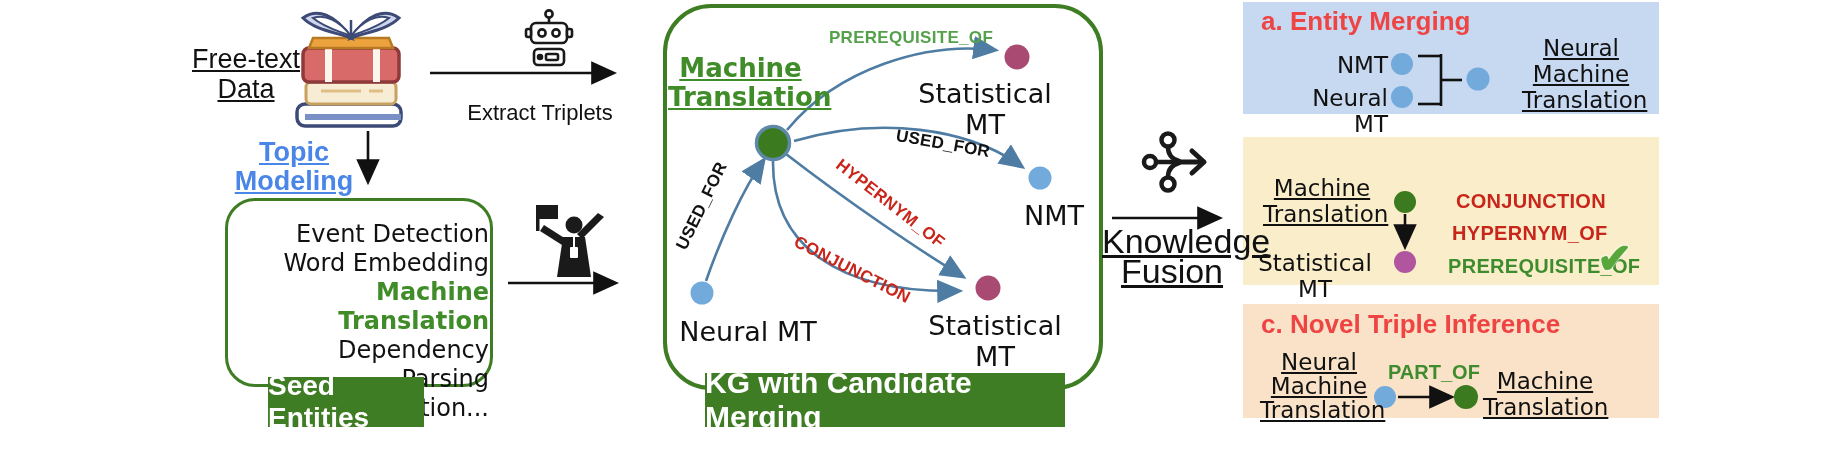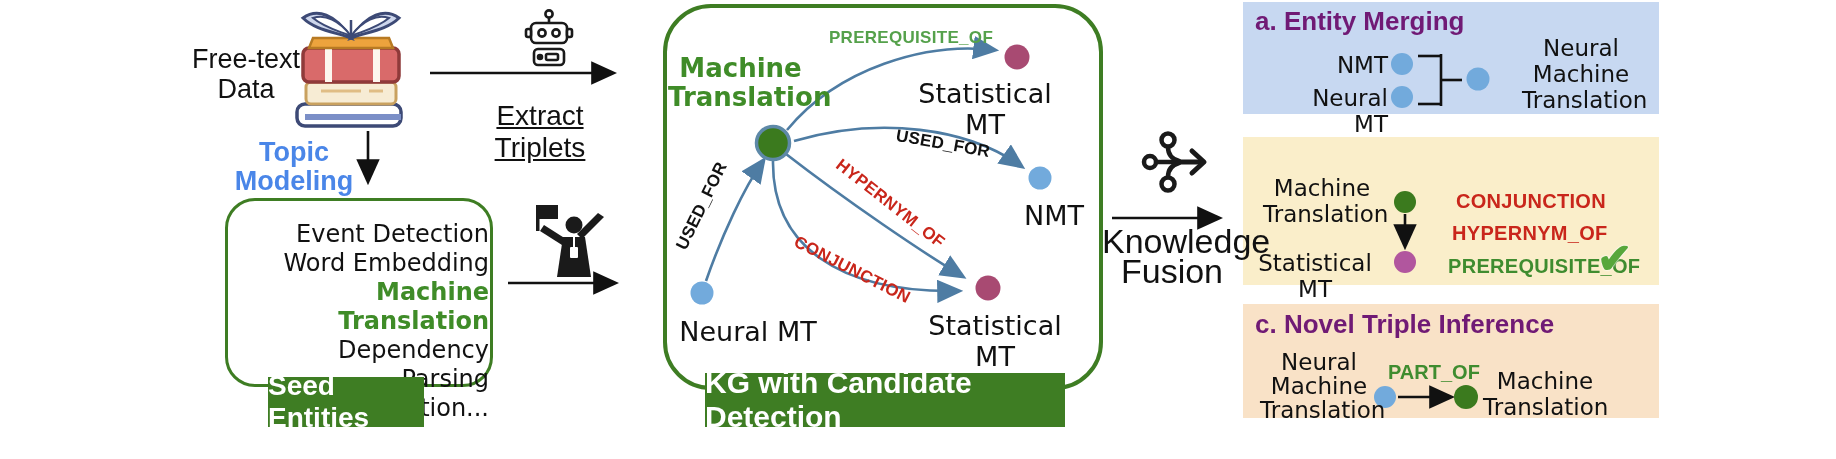--- a/index.html
+++ b/index.html
@@ -1,26 +1,26 @@
 <!DOCTYPE html>
 <html><head>
 <meta charset="utf-8">
 <style>
   html,body{margin:0;padding:0;background:#fff;}
   #stage{position:relative;width:1836px;height:459px;background:#ffffff;overflow:hidden;
          font-family:"Liberation Sans",sans-serif;color:#111;}
   .abs{position:absolute;}
   .hand{font-family:"DejaVu Sans",sans-serif;}
-  .pre{white-space:pre-line;}
+  .pre{white-space:pre-line;text-decoration:underline;}
   .ctr{text-align:center;}
   svg.layer{position:absolute;left:0;top:0;width:1836px;height:459px;z-index:2;}
   .txt{z-index:3;}
   
   .free-text{left:184px;top:44px;width:124px;font-size:27px;line-height:30px;}
-  .extract-lbl{left:449px;top:100px;width:182px;font-size:28px;text-decoration:underline;}
+  .extract-lbl{left:449px;top:100px;width:182px;font-size:22px;}
   .topic-lbl{left:233px;top:138px;width:122px;font-size:27px;line-height:29px;font-weight:bold;color:#4a86e8;text-align:center;}
   .seed-box{left:225px;top:198px;width:268px;height:189px;border:3.5px solid #3e7d23;border-radius:30px;background:#fff;z-index:1;box-sizing:border-box;}
   .seed-items{left:243px;top:220px;width:246px;font-size:24px;line-height:29px;text-align:right;}
   .seed-items .hl{color:#3f8c28;font-weight:bold;}
   .badge{background:#3e7d23;color:#fff;font-weight:bold;display:flex;align-items:center;justify-content:center;z-index:3;}
   .seed-badge{left:268px;top:377px;width:156px;height:50px;font-size:28px;}
   .guide-lbl{left:487px;top:291px;width:160px;font-size:26px;line-height:29px;}
   
   .kg-box{left:663px;top:4px;width:440px;height:386px;border:4px solid #3e7d23;border-radius:48px;background:#fff;z-index:1;box-sizing:border-box;}
   .kg-title{left:668px;top:54px;width:145px;font-size:26px;line-height:29px;font-weight:bold;color:#3f8c28;}
@@ -35,21 +35,21 @@
   .rel-usedfor-top{left:888px;top:134px;width:110px;color:#111;transform:rotate(10deg);}
   .rel-usedfor-left{left:652px;top:196px;width:100px;color:#111;transform:rotate(-64deg);}
   .rel-hypernym{left:824px;top:193px;width:130px;color:#c9261b;transform:rotate(38deg);}
   .rel-conj{left:787px;top:260px;width:130px;color:#c9261b;transform:rotate(27deg);}
   .kf-lbl{left:1102px;top:226px;width:140px;font-size:34px;line-height:30px;}
   
   .panel{left:1243px;width:416px;z-index:0;}
   .panel-a{top:2px;height:112px;background:#c7d8f1;}
   .panel-b{top:137px;height:148px;background:#faeeca;}
   .panel-c{top:304px;height:114px;background:#f9e2c7;}
-  .panel-title{font-size:26px;font-weight:bold;color:#701a75;}
+  .panel-title{font-size:26px;font-weight:bold;color:#ef4444;margin-left:6px;}
   .pa-title{left:1255px;top:6px;}
   .pb-title{left:1255px;top:142px;}
   .pc-title{left:1255px;top:309px;}
   .pa-item1{left:1316px;top:52px;width:72px;text-align:right;font-size:23px;}
   .pa-item2{left:1281px;top:85px;width:107px;text-align:right;font-size:23px;}
   .pa-merged{left:1522px;top:35px;width:118px;font-size:23px;line-height:26px;}
   .pb-top{left:1263px;top:175px;width:118px;font-size:23px;line-height:26px;}
   .pb-bottom{left:1248px;top:250px;width:134px;font-size:23px;}
   .pb-rel{font-size:20px;font-weight:600;letter-spacing:.3px;}
   .pb-rel1{left:1456px;top:190px;color:#c9261b;}
@@ -212,21 +212,21 @@
 Translation</div>
   <div class="abs txt ctr hand node-lbl lbl-stat-top">Statistical MT</div>
   <div class="abs txt ctr hand node-lbl lbl-nmt">NMT</div>
   <div class="abs txt ctr hand node-lbl lbl-neural">Neural MT</div>
   <div class="abs txt ctr hand node-lbl lbl-stat-bot">Statistical MT</div>
   <div class="abs txt ctr rel rel-prereq">PREREQUISITE_OF</div>
   <div class="abs txt ctr rel rel-usedfor-top">USED_FOR</div>
   <div class="abs txt ctr rel rel-usedfor-left">USED_FOR</div>
   <div class="abs txt ctr rel rel-hypernym">HYPERNYM_OF</div>
   <div class="abs txt ctr rel rel-conj">CONJUNCTION</div>
-  <div class="abs badge kg-badge">KG with Candidate Detection</div>
+  <div class="abs badge kg-badge">KG with Candidate Merging</div>
 
   <div class="abs txt ctr pre kf-lbl">Knowledge
 Fusion</div>
 
   <div class="abs txt panel-title pa-title">a.  Entity Merging</div>
   <div class="abs txt hand pa-item1">NMT</div>
   <div class="abs txt hand pa-item2">Neural MT</div>
   <div class="abs txt ctr pre hand pa-merged">Neural
 Machine
 Translation</div>

